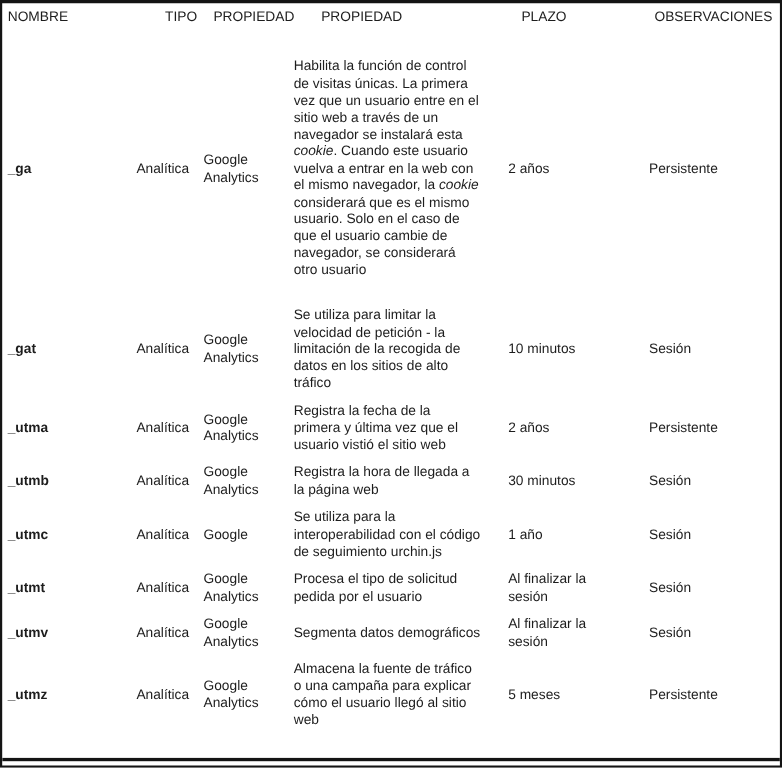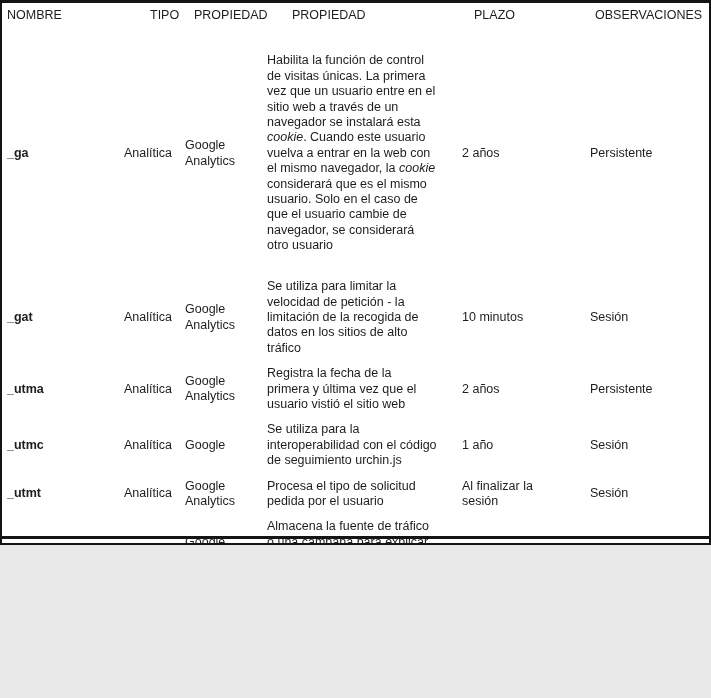--- a/index.html
+++ b/index.html
@@ -1,18 +1,18 @@
 <!DOCTYPE html>
 <html><head>
 <meta charset="utf-8">
 <style>
   html,body{margin:0;padding:0;background:#e9e9e9;}
   .page{
     position:relative;
-    width:711px;height:545px;
+    width:711px;height:698px;
     box-sizing:border-box;
     background:#ffffff;
     border:2px solid #141414;
     border-top-width:3px;
     font-family:"Liberation Sans","DejaVu Sans",sans-serif;
     font-size:12.5px;
     line-height:15.4px;
     color:#1d1d1d;
     overflow:hidden;
   }
@@ -120,20 +120,30 @@
         <td class="c-tipo"><span>Analítica</span></td>
         <td class="c-prop"><span>Google
 Analytics</span></td>
         <td class="c-fin"><div class="purpose-text"><span>Registra la fecha de la
 primera y última vez que el
 usuario vistió el sitio web</span></div></td>
         <td class="c-plazo"><span>2 años</span></td>
         <td class="c-obs"><span>Persistente</span></td>
       </tr>
 
+      <tr>
+        <td class="c-nombre"><span>_utmb</span></td>
+        <td class="c-tipo"><span>Analítica</span></td>
+        <td class="c-prop"><span>Google
+Analytics</span></td>
+        <td class="c-fin"><div class="purpose-text"><span>Registra la hora de llegada a
+la página web</span></div></td>
+        <td class="c-plazo"><span>30 minutos</span></td>
+        <td class="c-obs"><span>Sesión</span></td>
+      </tr>
 
       <tr>
         <td class="c-nombre"><span>_utmc</span></td>
         <td class="c-tipo"><span>Analítica</span></td>
         <td class="c-prop"><span>Google</span></td>
         <td class="c-fin"><div class="purpose-text"><span>Se utiliza para la
 interoperabilidad con el código
 de seguimiento urchin.js</span></div></td>
         <td class="c-plazo"><span>1 año</span></td>
         <td class="c-obs"><span>Sesión</span></td>
@@ -144,20 +154,30 @@
         <td class="c-tipo"><span>Analítica</span></td>
         <td class="c-prop"><span>Google
 Analytics</span></td>
         <td class="c-fin"><div class="purpose-text"><span>Procesa el tipo de solicitud
 pedida por el usuario</span></div></td>
         <td class="c-plazo"><span>Al finalizar la
 sesión</span></td>
         <td class="c-obs"><span>Sesión</span></td>
       </tr>
 
+      <tr>
+        <td class="c-nombre"><span>_utmv</span></td>
+        <td class="c-tipo"><span>Analítica</span></td>
+        <td class="c-prop"><span>Google
+Analytics</span></td>
+        <td class="c-fin"><div class="purpose-text"><span>Segmenta datos demográficos</span></div></td>
+        <td class="c-plazo"><span>Al finalizar la
+sesión</span></td>
+        <td class="c-obs"><span>Sesión</span></td>
+      </tr>
 
       <tr>
         <td class="c-nombre"><span>_utmz</span></td>
         <td class="c-tipo"><span>Analítica</span></td>
         <td class="c-prop"><span>Google
 Analytics</span></td>
         <td class="c-fin"><div class="purpose-text"><span>Almacena la fuente de tráfico
 o una campaña para explicar
 cómo el usuario llegó al sitio
 web</span></div></td>

